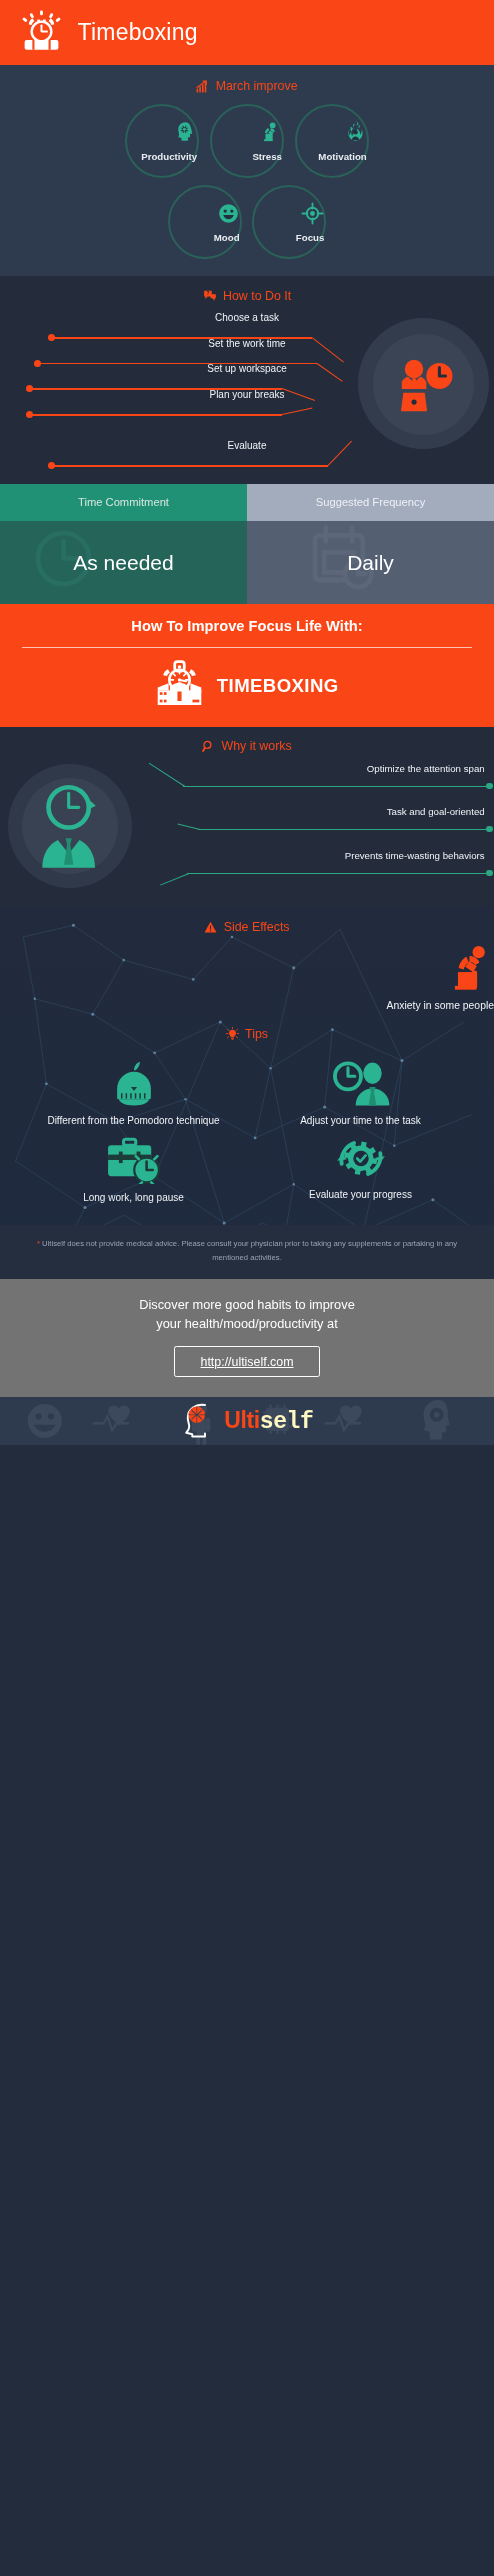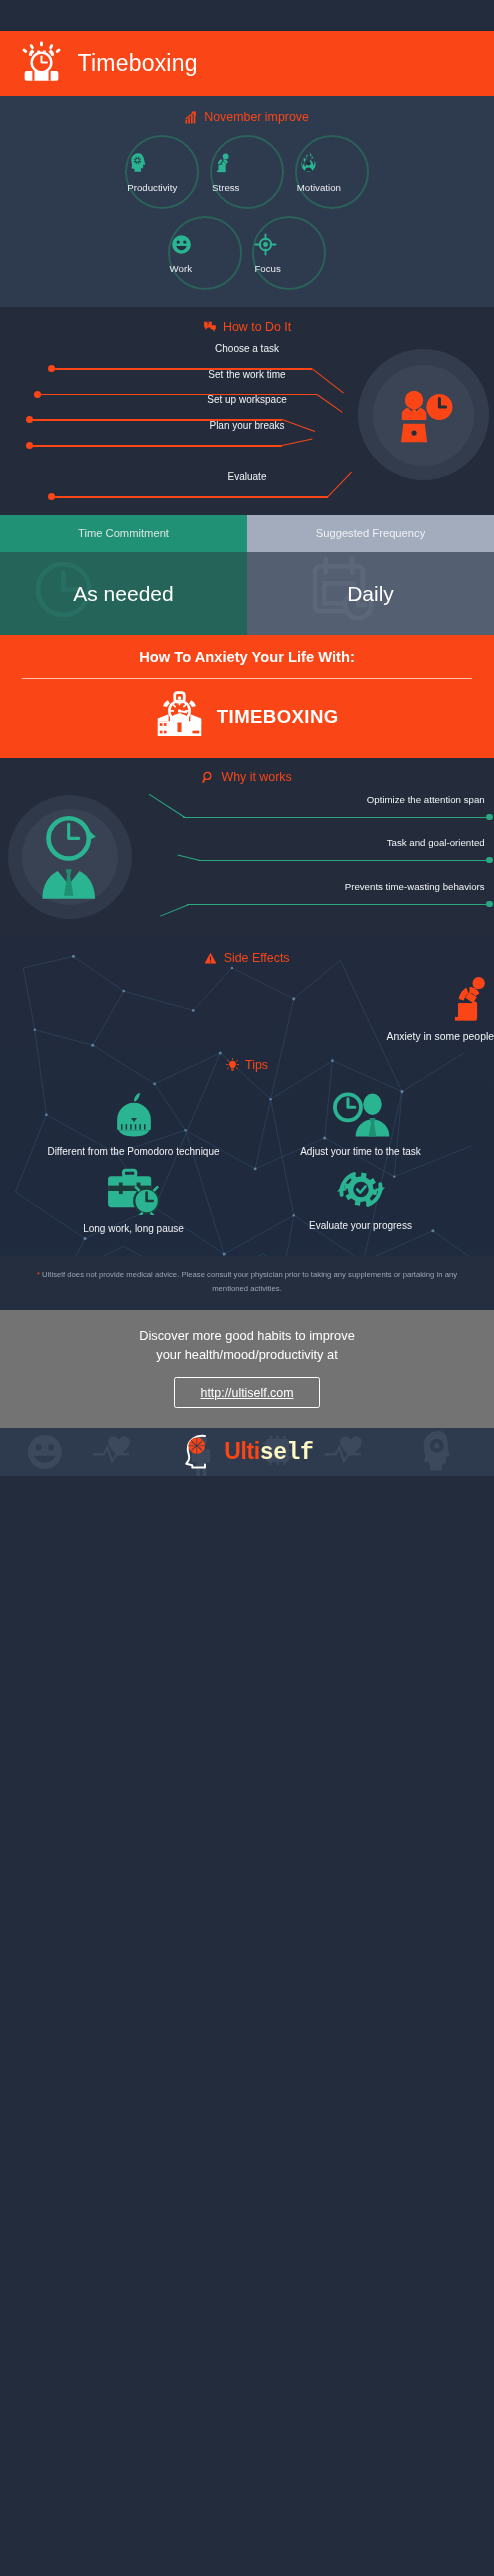--- a/index.html
+++ b/index.html
@@ -2,21 +2,21 @@
 <html style="font-size:12.4px"><head>
 <meta charset="utf-8">
 <style>
   * { margin:0; padding:0; box-sizing:border-box; }
   html,body { background:#232c3d; }
   body {
     width:494px;
     font-family:"Liberation Sans", sans-serif;
     -webkit-font-smoothing:antialiased;
   }
-  .page { width:494px; position:relative; overflow:hidden;margin-top:31px; }
+  .page { width:494px; position:relative; overflow:hidden; }
 
   
   .header {
     background:#fa4616;
     height:65px;
     display:flex; align-items:center;
     padding-left:18.6px;
     gap:14px;
   }
   .header-title {
@@ -29,21 +29,21 @@
   .sec-title {
     display:flex; align-items:center; justify-content:center;
     gap:6.2px; color:#fa4616; font-size:12.4px; margin-bottom:10.8px;
   }
   .sec-title .glyph { display:flex; align-items:center; }
   .circ-row { display:flex; justify-content:center; gap:10.8px; }
   .circ {
     width:74px; height:74px; border-radius:50%;
     border:2.3px solid #2a6158;
     display:flex; flex-direction:column;
-    align-items:flex-start; justify-content:center; gap:4.6px;
+    align-items:flex-end; justify-content:center; gap:4.6px;font-weight:bold;
   }
   .circ .lbl { color:#e9edf2; font-size:9.7px; }
   .circ-row.second { margin-top:7.7px; }
 
   
   .howto { background:#242c3c; padding:12.4px 0 15.5px; position:relative; }
   .steps { position:relative; margin-top:7.7px; height:155px; }
   .blob {
     position:absolute; right:4.6px; top:4.6px;
     width:131px; height:131px; border-radius:50%;
@@ -192,21 +192,21 @@
     <div class="sec-title">
       <span class="glyph">
         <svg width="13" height="13" viewBox="0 0 24 24" fill="#fa4616">
           <rect x="1" y="16" width="3" height="7"></rect>
             <rect x="6" y="12" width="3" height="11"></rect>
           <rect x="11" y="8" width="3" height="15"></rect>
             <rect x="16" y="4" width="3" height="19"></rect>
           <path d="M2 14 L18 2 M13 2h6v6" stroke="#fa4616" stroke-width="2.2" fill="none" stroke-linecap="round"></path>
         </svg>
       </span>
-      <span>November improve</span>
+      <span>March improve</span>
     </div>
 
     <div class="circ-row">
       <div class="circ">
         <span>
           <svg width="23" height="23" viewBox="0 0 32 32" fill="#2bb491">
             <path d="M16 3c-6 0-10 4.4-10 10 0 3 .8 4.4 1 6.6.2 2-.4 3-1 4.4l4.4 1.2V29h9v-5h3v-5h3c-.6-3-1-4.4-1.4-6.4C23 7.6 21 3 16 3z"></path>
             <circle cx="14.5" cy="13" r="5.4" fill="#243040"></circle>
             <circle cx="14.5" cy="13" r="2.1" fill="#2bb491"></circle>
             <g fill="#2bb491">
@@ -254,21 +254,21 @@
     <div class="circ-row second">
       <div class="circ">
         <span>
           <svg width="23" height="23" viewBox="0 0 32 32">
             <circle cx="16" cy="16" r="13" fill="#2bb491"></circle>
             <circle cx="11.4" cy="12.6" r="2.3" fill="#243040"></circle>
             <circle cx="20.6" cy="12.6" r="2.3" fill="#243040"></circle>
             <path d="M8.6 18c1.6 4 4.4 6 7.4 6s5.8-2 7.4-6z" fill="#243040"></path>
           </svg>
         </span>
-        <span class="lbl">Work</span>
+        <span class="lbl">Mood</span>
       </div>
       <div class="circ">
         <span>
           <svg width="23" height="23" viewBox="0 0 32 32" fill="none" stroke="#2bb491" stroke-width="2.6">
             <circle cx="16" cy="16" r="8"></circle>
             <circle cx="16" cy="16" r="3.4" fill="#2bb491" stroke="none"></circle>
             <path d="M16 2v7M16 23v7M2 16h7M23 16h7" stroke-linecap="round"></path>
           </svg>
         </span>
         <span class="lbl">Focus</span>
@@ -362,21 +362,21 @@
             <circle cx="66" cy="66" r="17" fill="#555f72"></circle>
             <path d="M66 55v11h9" stroke-linecap="round"></path>
           </svg>
         </span>
         <span class="p-val">Daily</span>
       </div>
     </div>
   </div>
 
   <div class="band">
-    <h2>How To Anxiety Your Life With:</h2>
+    <h2>How To Improve Focus Life With:</h2>
     <div class="rule"></div>
     <div class="band-logo">
       <span>
         <svg width="49" height="48" viewBox="0 0 72 70">
           <g fill="#fff">
             <rect x="29" y="2" width="14" height="14" rx="4" fill="none" stroke="#fff" stroke-width="4"></rect>
             <circle cx="36" cy="10" r="2.6"></circle>
             <path d="M12 22c1-4 3.6-7 7-8.6l3 5.2c-2 1-3.6 2.6-4.4 4.6z"></path>
             <path d="M60 22c-1-4-3.6-7-7-8.6l-3 5.2c2 1 3.6 2.6 4.4 4.6z"></path>
             <circle cx="36" cy="29" r="15" fill="none" stroke="#fff" stroke-width="3.6"></circle>

